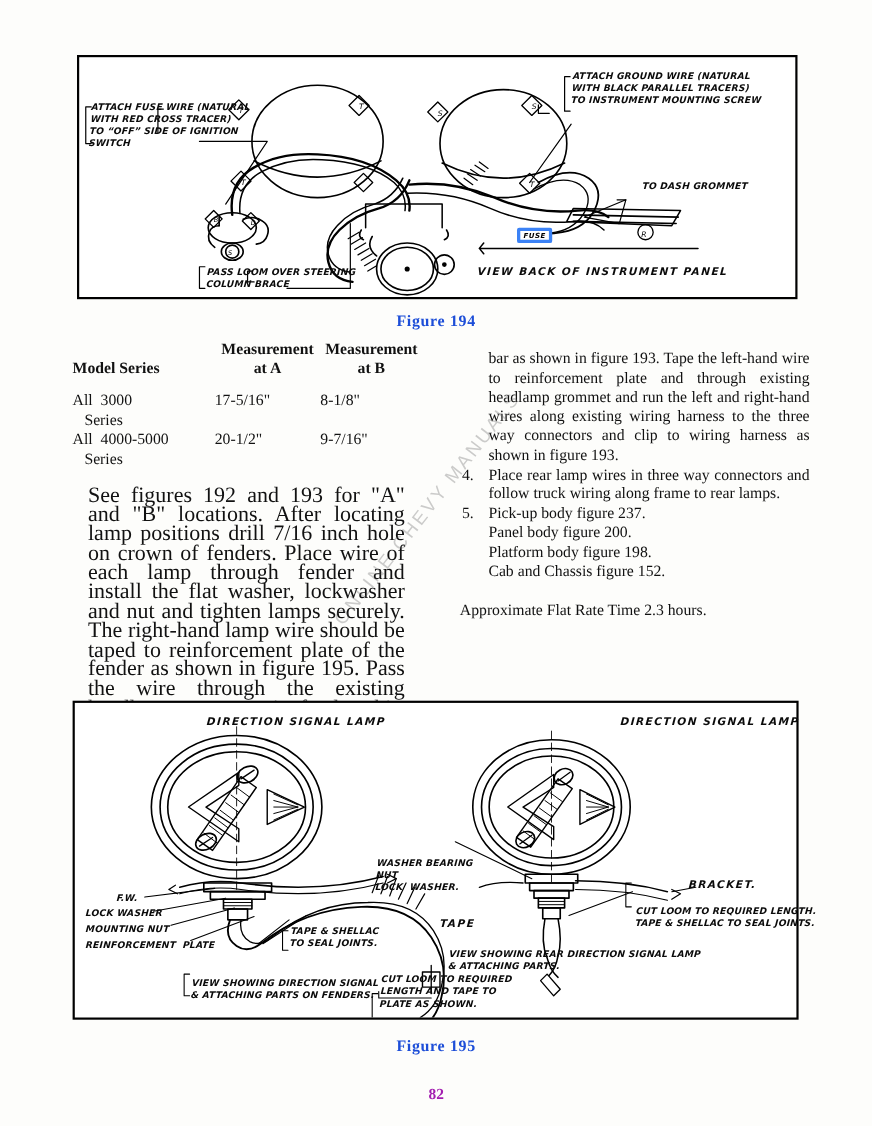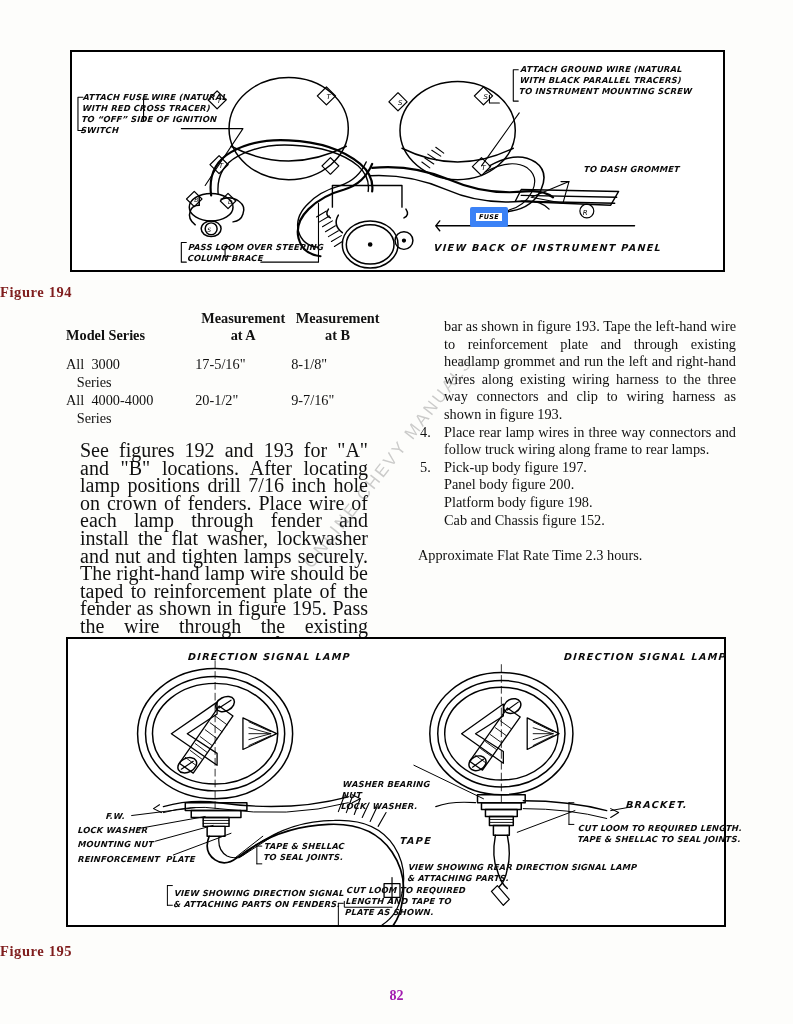--- a/index.html
+++ b/index.html
@@ -29,26 +29,26 @@
     box-sizing: border-box;
   }
   #figure-194-box { left: 70px; top: 50px; width: 655px; height: 222px; }
   #figure-195-box { left: 66px; top: 637px; width: 660px; height: 290px; }
 
   .fig-svg { position: absolute; left: 0; top: 0; width: 100%; height: 100%; }
 
   .fig-caption {
     position: absolute;
     width: 100%;
-    text-align: left;
+    text-align: center;
     font-family: "Liberation Serif", serif;
     font-weight: bold;
     font-size: 14.5px;
     letter-spacing: 0.6px;
-    color: #7f1d1d;
+    color: #1d4ed8;
   }
   #figure-194-caption { left: 0; top: 284px; }
   #figure-195-caption { left: 0; top: 943px; }
 
   
   .annot {
     position: absolute;
     font-family: "DejaVu Sans", sans-serif;
     font-style: italic;
     font-weight: 700;
@@ -63,21 +63,21 @@
 
   .fuse-tag {
     position: absolute;
     font-family: "DejaVu Sans", sans-serif;
     font-style: italic;
     font-weight: 700;
     font-size: 6.4px;
     letter-spacing: 0.4px;
     color: #000;
     background: #fff;
-    border: 6px solid #3b82f6;
+    border: 3px solid #3b82f6;
     padding: 0px 3px;
     border-radius: 2px;
   }
 
   
   .col {
     position: absolute;
     font-family: "Liberation Serif", serif;
     font-size: 14.3px;
     line-height: 17.6px;
@@ -315,21 +315,21 @@
         </tr>
       </thead>
       <tbody>
         <tr>
           <td class="c-model">All  3000
    Series</td>
           <td class="c-a">17-5/16"</td>
           <td class="c-b">8-1/8"</td>
         </tr>
         <tr>
-          <td class="c-model">All  4000-4000
+          <td class="c-model">All  4000-5000
    Series</td>
           <td class="c-a">20-1/2"</td>
           <td class="c-b">9-7/16"</td>
         </tr>
       </tbody>
     </table>
 
     <p class="body">See figures 192 and 193 for "A" and "B" locations. After locating lamp positions drill 7/16 inch hole on crown of fenders.  Place wire of each lamp through fender and install the flat washer, lockwasher and nut and tighten lamps securely. The right-hand lamp wire should be taped to reinforcement plate of the fender as shown in figure 195. Pass the wire through the existing headlamp grommet in fender skirt and clip to radiator tie</p>
   </div>
 
@@ -337,21 +337,21 @@
     <div class="cont-para">bar as shown in figure 193.  Tape the left-hand wire to reinforcement plate and through existing headlamp grommet and run the left and right-hand wires along existing wiring harness to the three way connectors and clip to wiring harness as shown in figure 193.</div>
 
     <div class="num-item">
       <span class="num">4.</span>
       <span>Place rear lamp wires in three way connectors and follow truck wiring along frame to rear lamps.</span>
     </div>
 
     <div class="num-item">
       <span class="num">5.</span>
     </div>
-    <div class="plain-line">Pick-up body figure 197.</div>
+    <div class="plain-line">Pick-up body figure 237.</div>
     <div class="plain-line">Panel body figure 200.</div>
     <div class="plain-line">Platform body figure 198.</div>
     <div class="plain-line">Cab and Chassis figure 152.</div>
 
     <div class="flat-rate">Approximate Flat Rate Time 2.3 hours.</div>
   </div>
 
   <div class="figure-box" id="figure-195-box">
     <svg class="fig-svg" viewBox="0 0 660 290" preserveAspectRatio="none">
       <g fill="none" stroke="#000" stroke-width="1.5" stroke-linecap="round" stroke-linejoin="round">

